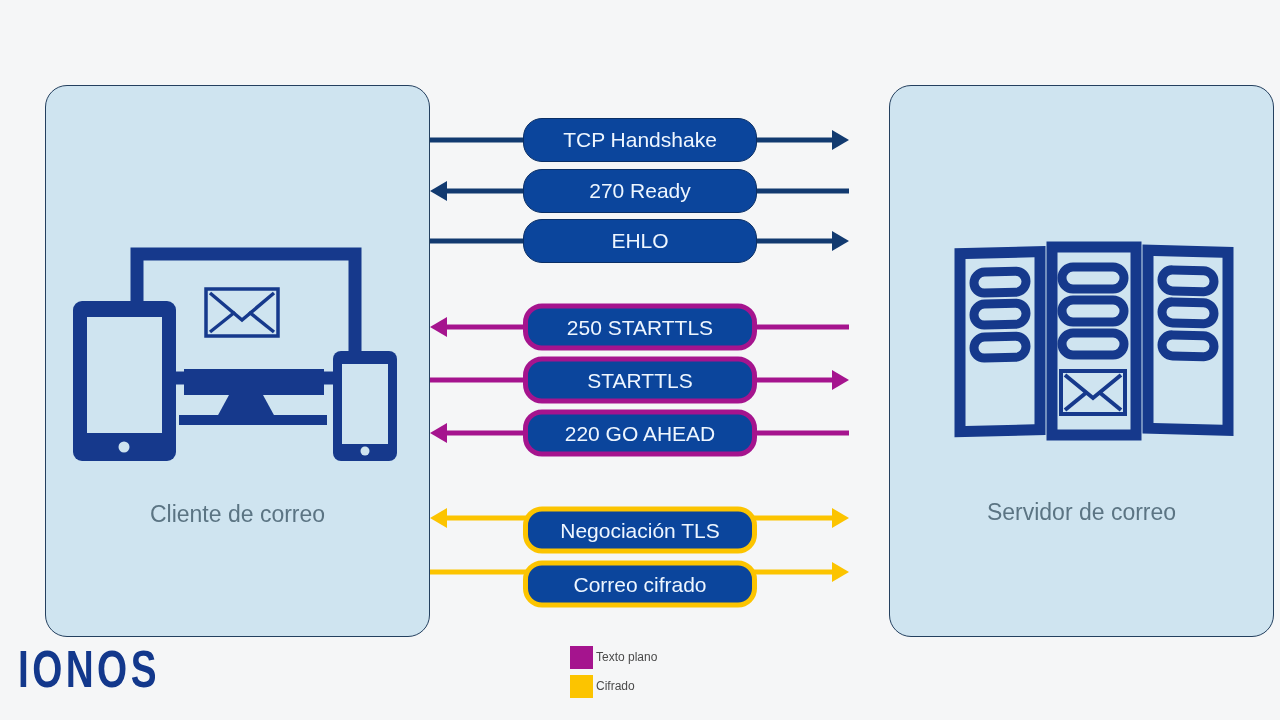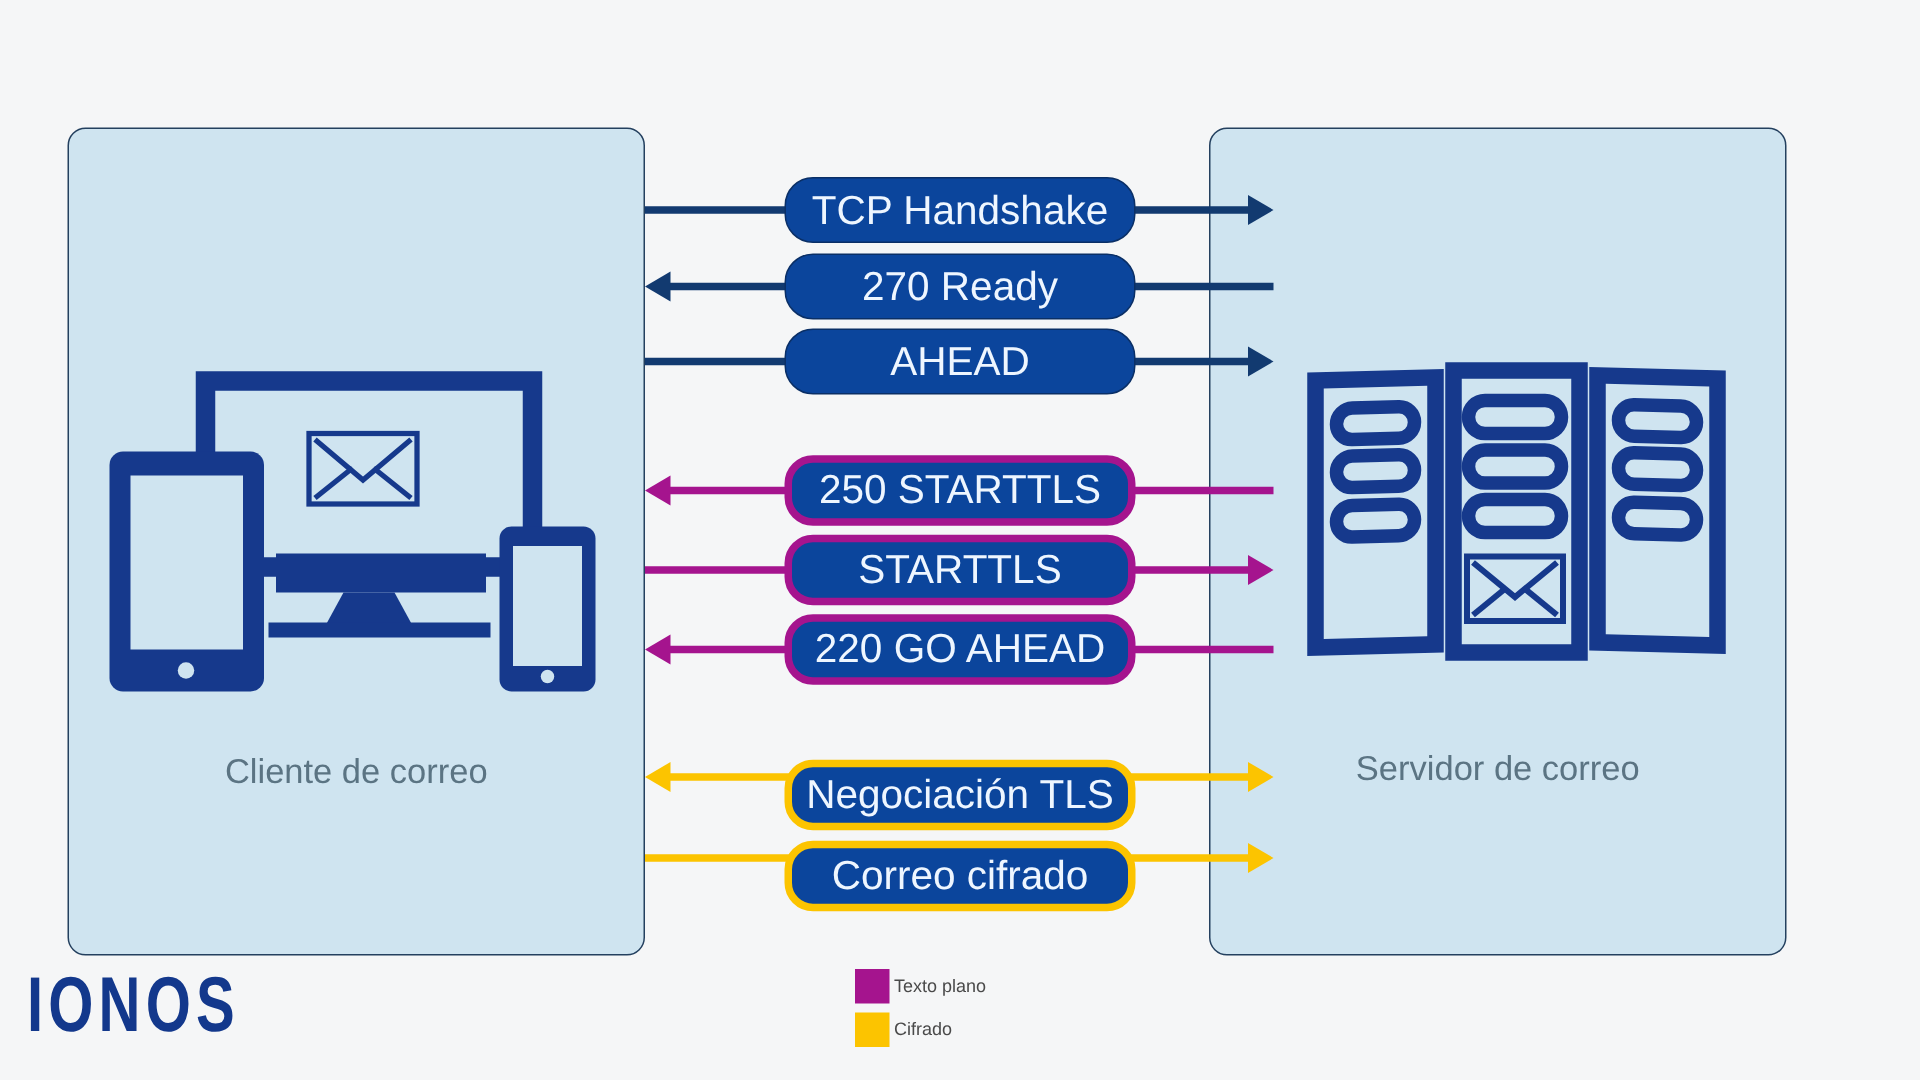--- a/index.html
+++ b/index.html
@@ -10,23 +10,23 @@
     --logo_blue:#13388c; --icon_navy:#16398c;
   }
   *{margin:0;padding:0;box-sizing:border-box;}
   html,body{width:1280px;height:720px;}
   body{font-family:"Liberation Sans",sans-serif;background:var(--background);position:relative;overflow:hidden;}
   .canvas{position:absolute;inset:0;}
 
   .title{position:absolute;left:30px;top:22px;font-size:32px;font-weight:bold;color:var(--title_color);letter-spacing:.2px;}
 
   .panel{position:absolute;top:85px;width:385px;height:552px;background:var(--panel_fill);
-         border:1px solid var(--panel_border);border-radius:12px;}
+         border:1px solid var(--panel_border);border-radius:22px;}
   .panel.client{left:45px;}
-  .panel.server{left:806px;}
+  .panel.server{left:889px;}
   .panel-label{position:absolute;left:0;right:0;text-align:center;font-size:23px;color:var(--label_color);}
   .client .panel-label{top:415px;}
   .server .panel-label{top:413px;}
   .panel svg{position:absolute;overflow:visible;}
   .client svg{left:25px;top:157px;}
   .server svg{left:58px;top:153px;}
 
   .row{position:absolute;left:0;width:1280px;height:0;}
   .arrow{position:absolute;left:430px;width:419px;height:24px;top:0;transform:translateY(-50%);}
   .arrow .line{position:absolute;top:50%;transform:translateY(-50%);height:5px;left:0;right:0;background:var(--c);}
@@ -35,21 +35,21 @@
   .arrow .head-l{left:0;border-right:17px solid var(--c);}
   .arrow.dir-right .line{right:13px;}
   .arrow.dir-left  .line{left:13px;}
   .arrow.dir-both  .line{left:13px;right:13px;}
   .c-navy{--c:var(--navy);}
   .c-magenta{--c:var(--magenta);}
   .c-yellow{--c:var(--yellow);}
 
   .msg{position:absolute;left:523px;width:234px;transform:translateY(-50%);
        background:var(--box_blue);color:var(--box_text);display:flex;align-items:center;justify-content:center;
-       font-size:27px;border-radius:19px;}
+       font-size:21px;border-radius:19px;}
   .msg.plain{height:44px;border:1px solid var(--box_edge);}
   .msg.b-magenta{height:47px;border:5px solid var(--magenta);}
   .msg.b-yellow{height:47px;border:5px solid var(--yellow);margin-top:12px;}
 
   .legend{position:absolute;left:570px;top:645px;}
   .legend-item{display:flex;align-items:center;height:24px;margin-bottom:5px;}
   .swatch{width:23px;height:23px;margin-right:3px;flex:0 0 auto;}
   .legend-label{font-size:12px;color:var(--legend_text);}
 
   .logo{position:absolute;left:18px;top:640px;font-size:45px;font-weight:800;color:var(--logo_blue);
@@ -131,21 +131,21 @@
         <i class="line"></i>
         <i class="head head-l"></i>
       </div>
     <div class="msg plain">270 Ready</div>
   </div>
   <div class="row" style="top:241px">
     <div class="arrow c-navy dir-right">
         <i class="line"></i>
         <i class="head head-r"></i>
       </div>
-    <div class="msg plain">AHEAD</div>
+    <div class="msg plain">EHLO</div>
   </div>
 
   <div class="row" style="top:327px">
     <div class="arrow c-magenta dir-left">
         <i class="line"></i>
         <i class="head head-l"></i>
       </div>
     <div class="msg b-magenta">250 STARTTLS</div>
   </div>
   <div class="row" style="top:380px">

